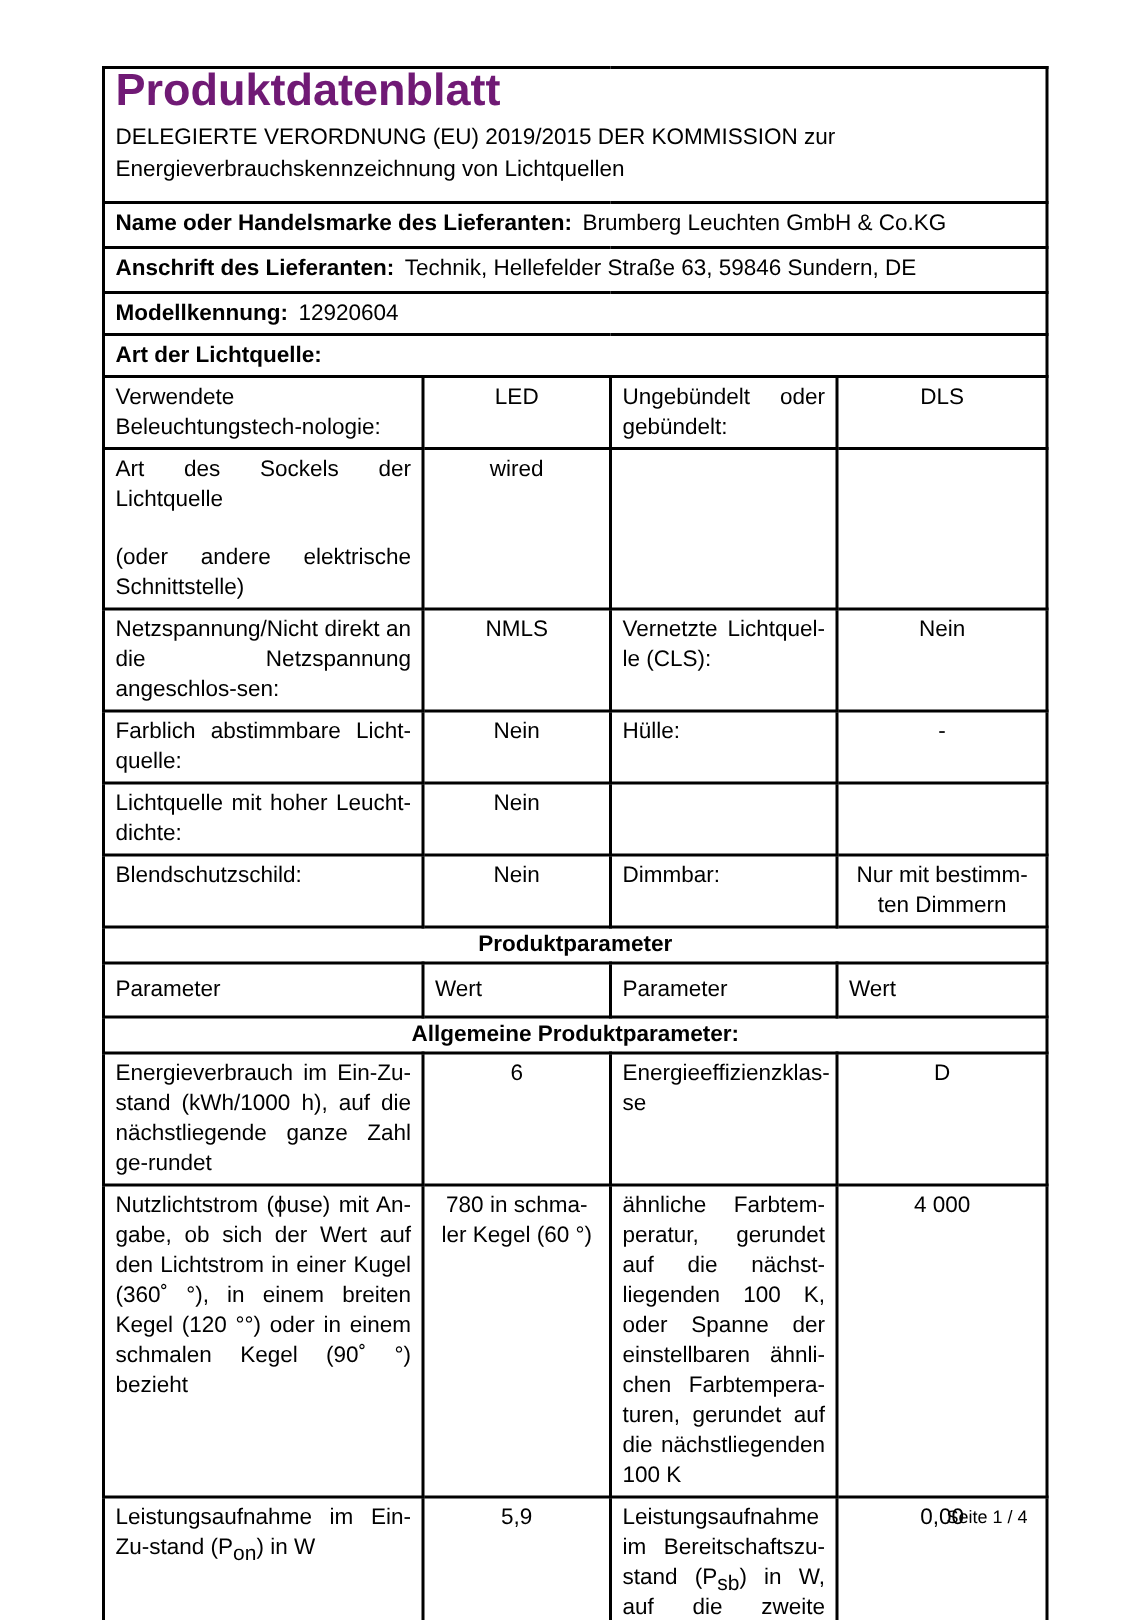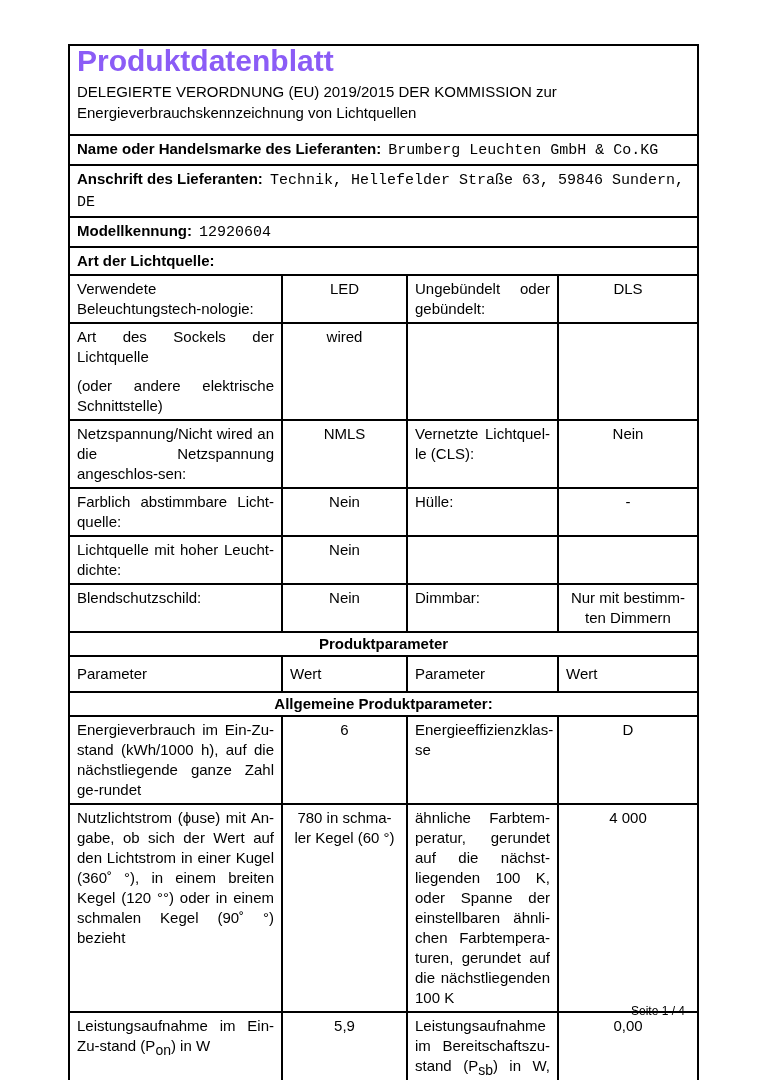--- a/index.html
+++ b/index.html
@@ -13,26 +13,26 @@
   table.sheet { border-collapse:collapse; table-layout:fixed; width:629px; }
   table.sheet td {
     border:2px solid #000; padding:3px 7px;
     font-size:15px; line-height:20px; vertical-align:top;
     overflow:hidden;
   }
   td.title-cell { padding:6px 9px 10px 9px; }
   .doc-title { font-size:30px; font-weight:bold; margin:2px 0 10px 0; }
   .reg-line { font-size:15px; line-height:21px; }
   .kv-label { font-weight:bold; }
-  .kv-value { margin-left:7px;font-family:Liberation Mono, monospace; }
+  .kv-value { margin-left:7px; }
   td.param { text-align:justify; }
   td.value { text-align:center; }
   tr.center-head td { text-align:center; font-weight:bold; padding:1px 7px; }
   tr.col-head td { padding:7px 7px; }
-  .para2 { margin-top:9px; }
+  .para2 { margin-top:19px; }
   sub { font-size:14px; line-height:0; }
   .footer {
     position:absolute; top:1004px; left:56px; width:629px;
     text-align:right; font-size:12px; line-height:14px;
   }
 </style>
 </head>
 <body>
 
 <div class="doc">
@@ -40,21 +40,21 @@
     <colgroup>
       <col style="width:213px">
         <col style="width:125px">
         <col style="width:151px">
         <col style="width:140px">
     </colgroup>
 
     <tbody>
         <tr style="height:90px">
       <td colspan="4" class="title-cell">
-        <div class="doc-title" style="color: #8b5cf6;">Produktdatenblatt</div>
+        <div class="doc-title" style="color: #701a75;">Produktdatenblatt</div>
         <div class="reg-line">DELEGIERTE VERORDNUNG (EU) 2019/2015 DER KOMMISSION zur</div>
         <div class="reg-line">Energieverbrauchskennzeichnung von Lichtquellen</div>
       </td>
     </tr>
 
     <tr style="height:30px">
       <td colspan="4">
         <span class="kv-label">Name oder Handelsmarke des Lieferanten:</span><span class="kv-value">Brumberg Leuchten GmbH &amp; Co.KG</span>
       </td>
     </tr>
@@ -84,21 +84,21 @@
     <tr style="height:62px">
       <td class="param">
         <div>Art des Sockels der Lichtquelle</div>
         <div class="para2">(oder andere elektrische Schnittstelle)</div>
       </td>
       <td class="value">wired</td>
       <td class="param"></td>
       <td class="value"></td>
     </tr>
     <tr style="height:62px">
-      <td class="param">Netzspannung/Nicht wired an die Netzspannung angeschlos-sen:</td>
+      <td class="param">Netzspannung/Nicht direkt an die Netzspannung angeschlos-sen:</td>
       <td class="value">NMLS</td>
       <td class="param">Vernetzte Lichtquel-le (CLS):</td>
       <td class="value">Nein</td>
     </tr>
     <tr style="height:40px">
       <td class="param">Farblich abstimmbare Licht-quelle:</td>
       <td class="value">Nein</td>
       <td class="param">Hülle:</td>
       <td class="value">-</td>
     </tr>

